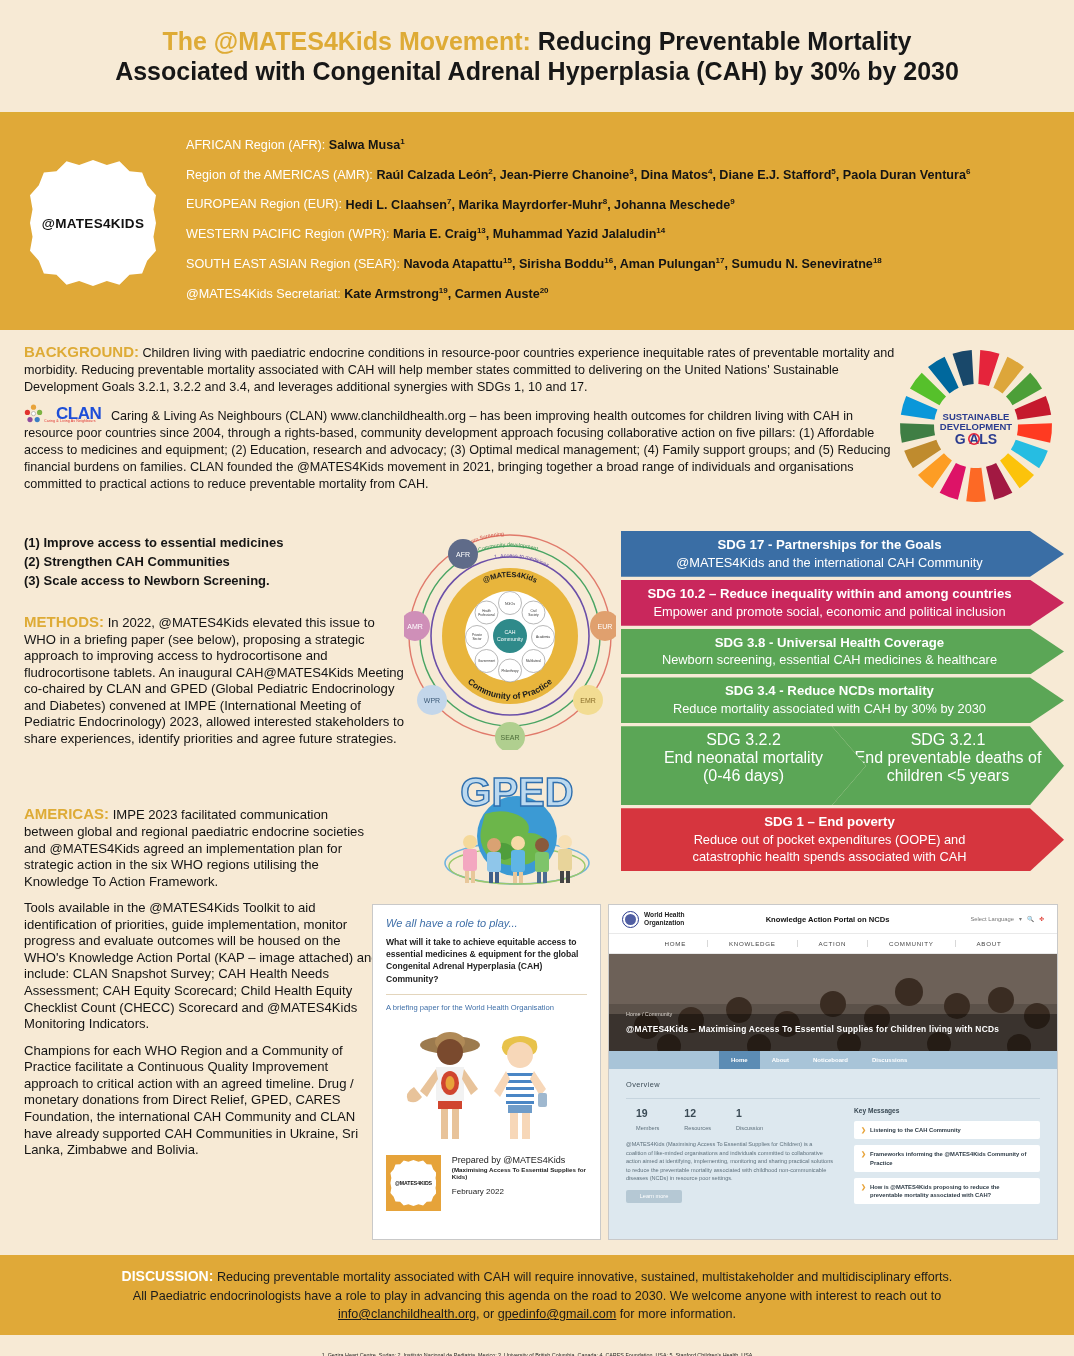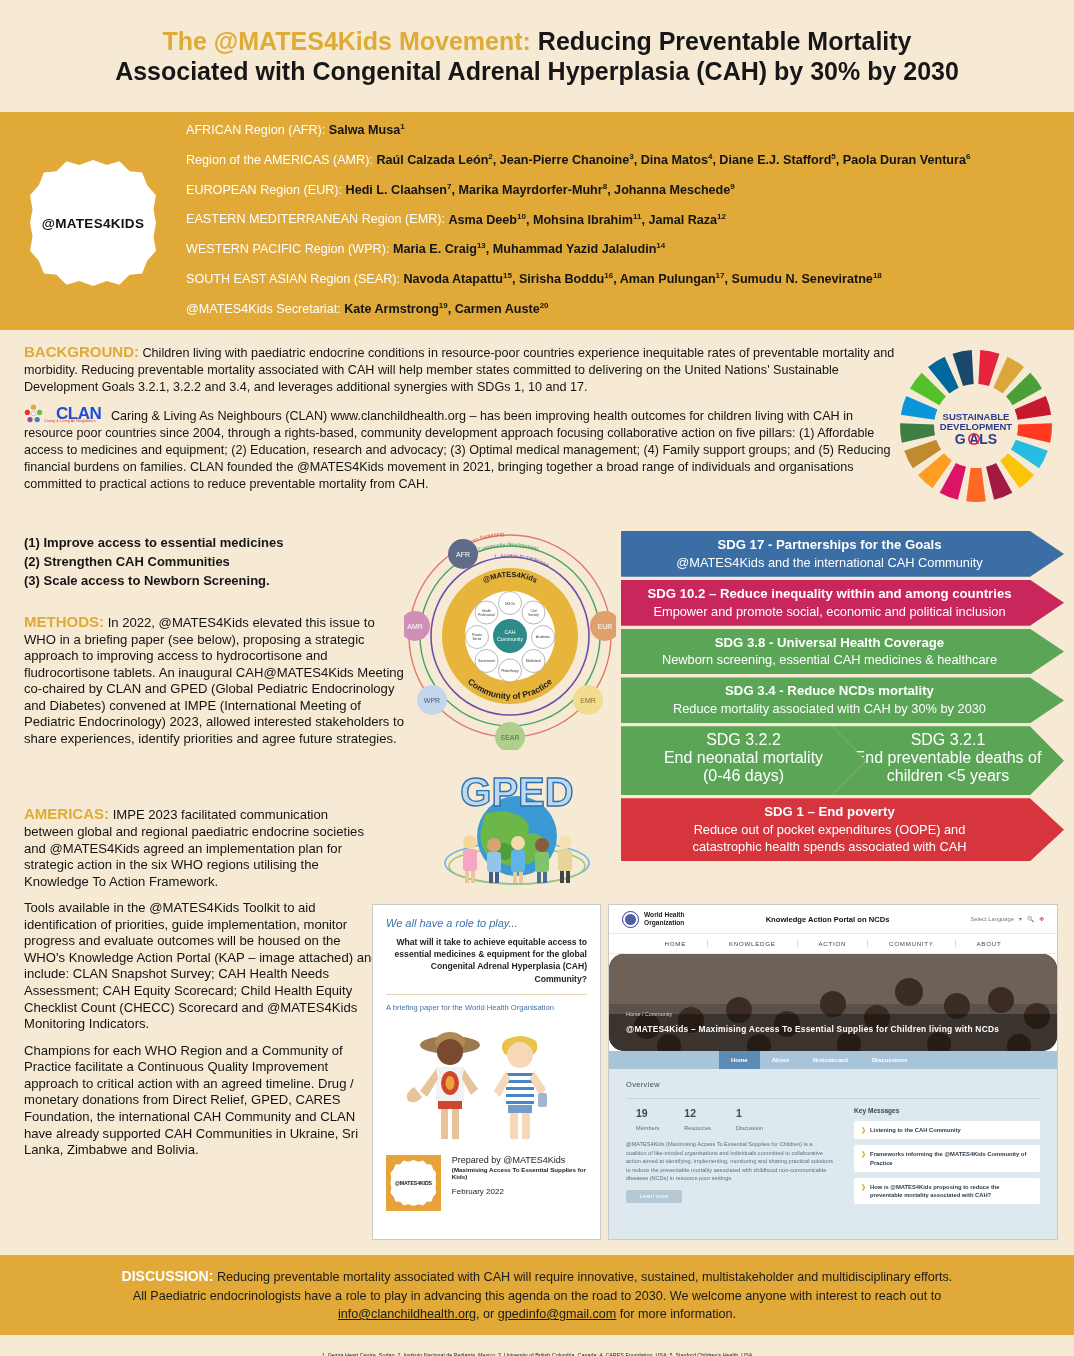--- a/index.html
+++ b/index.html
@@ -84,42 +84,42 @@
   .arrow {
     position: relative; color: #fff; text-align: center;
     padding: 5px 44px 6px 18px; margin-bottom: 3px;
     -webkit-clip-path: polygon(0 0, calc(100% - 34px) 0, 100% 50%, calc(100% - 34px) 100%, 0 100%);
     clip-path: polygon(0 0, calc(100% - 34px) 0, 100% 50%, calc(100% - 34px) 100%, 0 100%);
   }
   .arrow .a-t { font-size: 13.2px; font-weight: bold; line-height: 1.34; }
   .arrow .a-s { font-size: 12.8px; line-height: 1.34; }
   .arrow-split { display: flex; margin-bottom: 3px; }
   .arrow-split .half {
-    position: relative; color: #fff; text-align: center; padding: 5px 10px 10px 10px;
+    position: relative; color: #fff; text-align: center; padding: 5px 10px 20px 10px;
   }
   .half-a {
     flex: 0 0 245px;
     -webkit-clip-path: polygon(0 0, calc(100% - 34px) 0, 100% 50%, calc(100% - 34px) 100%, 0 100%);
     clip-path: polygon(0 0, calc(100% - 34px) 0, 100% 50%, calc(100% - 34px) 100%, 0 100%);
   }
   .half-b {
     flex: 1; margin-left: -34px; padding-left: 32px; padding-right: 40px;
     -webkit-clip-path: polygon(0 0, calc(100% - 34px) 0, 100% 50%, calc(100% - 34px) 100%, 0 100%, 34px 50%);
     clip-path: polygon(0 0, calc(100% - 34px) 0, 100% 50%, calc(100% - 34px) 100%, 0 100%, 34px 50%);
   }
 
   
   .panels { position: absolute; left: 372px; top: 574px; display: flex; gap: 7px; }
 
   .brief {
     width: 229px; height: 336px; background: #fff; border: 1px solid #c9c9c9;
     padding: 12px 13px 0 13px; position: relative;
   }
   .brief-kicker { font-size: 11px; color: #3f6fa8; font-style: italic; margin-bottom: 7px; }
-  .brief-q { font-size: 8.6px; color: #1d1d1d; font-weight: bold; line-height: 1.42; text-align: right; }
+  .brief-q { font-size: 8.6px; color: #1d1d1d; font-weight: bold; line-height: 1.42; }
   .brief-rule { border-top: 1px solid #e3d5bc; margin: 9px 0 8px 0; }
   .brief-sub { font-size: 7.6px; color: #3f6fa8; }
   .brief-art { position: absolute; left: 13px; top: 112px; width: 203px; height: 128px; }
   .brief-foot { position: absolute; left: 13px; top: 250px; display: flex; align-items: flex-start; gap: 11px; }
   .brief-badge { width: 56px; height: 56px; background:#e6a33a; display:flex; align-items:center; justify-content:center; }
   .brief-badge-inner {
     width: 46px; height: 46px; background: #fff; display:flex; align-items:center; justify-content:center;
     font-size: 5.2px; font-weight: bold; color: #111; letter-spacing: -.1px;
     -webkit-clip-path: polygon(50% 0%,61% 4%,71% 1%,79% 9%,89% 10%,93% 20%,100% 28%,98% 39%,100% 50%,98% 61%,100% 72%,93% 80%,89% 90%,79% 91%,71% 99%,61% 96%,50% 100%,39% 96%,29% 99%,21% 91%,11% 90%,7% 80%,0% 72%,2% 61%,0% 50%,2% 39%,0% 28%,7% 20%,11% 10%,21% 9%,29% 1%,39% 4%);
     clip-path: polygon(50% 0%,61% 4%,71% 1%,79% 9%,89% 10%,93% 20%,100% 28%,98% 39%,100% 50%,98% 61%,100% 72%,93% 80%,89% 90%,79% 91%,71% 99%,61% 96%,50% 100%,39% 96%,29% 99%,21% 91%,11% 90%,7% 80%,0% 72%,2% 61%,0% 50%,2% 39%,0% 28%,7% 20%,11% 10%,21% 9%,29% 1%,39% 4%);
@@ -132,21 +132,21 @@
   .kap { width: 450px; height: 336px; background: #fff; border: 1px solid #c9c9c9; position: relative; overflow: hidden; }
   .kap-top { height: 29px; display: flex; align-items: center; padding: 0 13px; border-bottom: 1px solid #e9e9e9; }
   .who-mark { width: 17px; height: 17px; border-radius: 50%; background: #fff; border: 1.4px solid #2b3c8f; position: relative; flex: 0 0 17px; }
   .who-mark::after { content:''; position:absolute; inset:2px; border-radius:50%; background:#2b3c8f; opacity:.82;}
   .who-name { margin-left: 5px; font-size: 6.6px; font-weight: bold; color: #1b1b1b; line-height: 1.22; }
   .kap-title { flex: 1; text-align: center; font-size: 7.6px; font-weight: bold; color: #111; }
   .kap-lang { font-size: 5.8px; color: #777; display:flex; align-items:center; gap:5px; }
   .kap-nav { height: 20px; display: flex; align-items: center; justify-content: center; gap: 0; border-bottom: 1px solid #e9e9e9; }
   .kap-nav span { font-size: 6.2px; letter-spacing: .7px; color: #444; padding: 0 21px; border-right: 1px solid #d8d8d8; }
   .kap-nav span:last-child { border-right: none; }
-  .kap-hero { height: 97px; background: #4e4540; position: relative; overflow:hidden;border-radius:15px; }
+  .kap-hero { height: 97px; background: #4e4540; position: relative; overflow:hidden; }
   .kap-crumb { position: absolute; left: 17px; bottom: 34px; font-size: 5.4px; color: #dcd6cf; }
   .kap-h1 { position: absolute; left: 17px; bottom: 17px; font-size: 8.4px; font-weight: bold; color: #fff; letter-spacing: .25px; }
   .kap-tabs { height: 18px; background: #a8c4d8; display: flex; align-items: center; padding-left: 110px; }
   .kap-tabs span { font-size: 6px; font-weight: bold; color: #fff; padding: 0 12px; line-height: 18px; }
   .kap-tabs span.active { background: #5c8cb4; height: 18px; }
   .kap-body { background: #dde8ef; height: 202px; padding: 11px 17px; }
   .kap-ov { font-size: 7.4px; color: #3a4a55; letter-spacing: .4px; }
   .kap-sep { border-top: 1px solid #c6d4de; margin: 9px 0 8px 0; }
   .kap-cols { display: flex; gap: 20px; }
   .kap-left { width: 208px; }
@@ -187,24 +187,20 @@
       <span class="region-lbl">AFRICAN Region (AFR):</span>
       <span class="names">Salwa Musa<sup>1</sup></span>
     </div>
     <div class="author-row">
       <span class="region-lbl">Region of the AMERICAS (AMR):</span>
       <span class="names">Raúl Calzada León<sup>2</sup>, Jean-Pierre Chanoine<sup>3</sup>, Dina Matos<sup>4</sup>, Diane E.J. Stafford<sup>5</sup>, Paola Duran Ventura<sup>6</sup></span>
     </div>
     <div class="author-row">
       <span class="region-lbl">EUROPEAN Region (EUR):</span>
       <span class="names">Hedi L. Claahsen<sup>7</sup>, Marika Mayrdorfer-Muhr<sup>8</sup>, Johanna Meschede<sup>9</sup></span>
-    </div>
-    <div class="author-row">
-      <span class="region-lbl">EASTERN MEDITERRANEAN Region (EMR):</span>
-      <span class="names">Asma Deeb<sup>10</sup>, Mohsina Ibrahim<sup>11</sup>, Jamal Raza<sup>12</sup></span>
     </div>
     <div class="author-row">
       <span class="region-lbl">WESTERN PACIFIC Region (WPR):</span>
       <span class="names">Maria E. Craig<sup>13</sup>, Muhammad Yazid Jalaludin<sup>14</sup></span>
     </div>
     <div class="author-row">
       <span class="region-lbl">SOUTH EAST ASIAN Region (SEAR):</span>
       <span class="names">Navoda Atapattu<sup>15</sup>, Sirisha Boddu<sup>16</sup>, Aman Pulungan<sup>17</sup>, Sumudu N. Seneviratne<sup>18</sup></span>
     </div>
     <div class="author-row">

